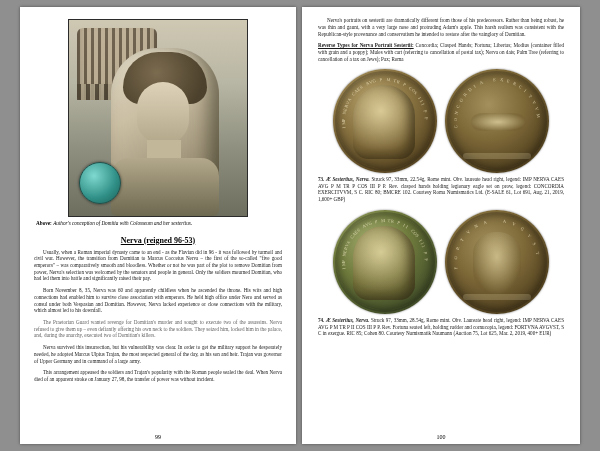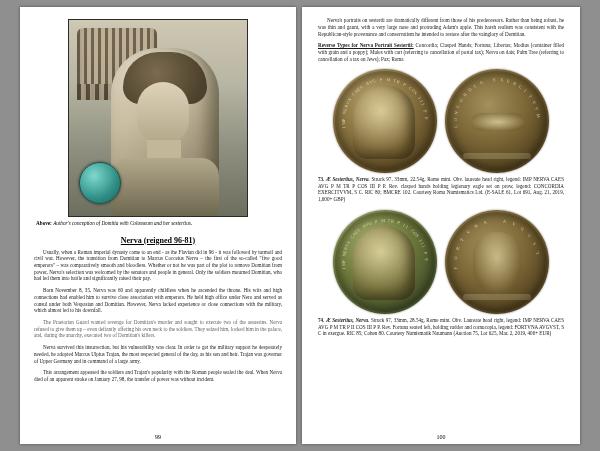--- a/index.html
+++ b/index.html
@@ -286,21 +286,21 @@
         <div class="drape"></div>
       </div>
       <div class="coin-inset"></div>
     </div>
 
     <div class="plate-caption">
       <span>Above:</span>
       <em>Author's conception of Domitia with Colosseum and her sestertius.</em>
     </div>
 
-    <div class="section-head">Nerva (reigned 96-81)</div>
+    <div class="section-head">Nerva (reigned 96-53)</div>
 
     <div class="body-col">
       <p>Usually, when a Roman imperial dynasty came to an end - as the Flavian did in 96 - it was followed by turmoil and civil war. However, the transition from Domitian to Marcus Cocceius Nerva – the first of the so-called "five good emperors" – was comparatively smooth and bloodless. Whether or not he was part of the plot to remove Domitian from power, Nerva's selection was welcomed by the senators and people in general. Only the soldiers mourned Domitian, who had led them into battle and significantly raised their pay.</p>
       <p>Born November 8, 35, Nerva was 60 and apparently childless when he ascended the throne. His wits and high connections had enabled him to survive close association with emperors. He held high office under Nero and served as consul under both Vespasian and Domitian. However, Nerva lacked experience or close connections with the military, which almost led to his downfall.</p>
       <p class="blurline">The Praetorian Guard wanted revenge for Domitian's murder and sought to execute two of the assassins. Nerva refused to give them up – even defiantly offering his own neck to the soldiers. They seized him, locked him in the palace, and, during the anarchy, executed two of Domitian's killers.</p>
       <p>Nerva survived this insurrection, but his vulnerability was clear. In order to get the military support he desperately needed, he adopted Marcus Ulpius Trajan, the most respected general of the day, as his son and heir. Trajan was governor of Upper Germany and in command of a large army.</p>
       <p>This arrangement appeased the soldiers and Trajan's popularity with the Roman people sealed the deal. When Nerva died of an apparent stroke on January 27, 98, the transfer of power was without incident.</p>
     </div>
 
     <div class="folio">99</div>

